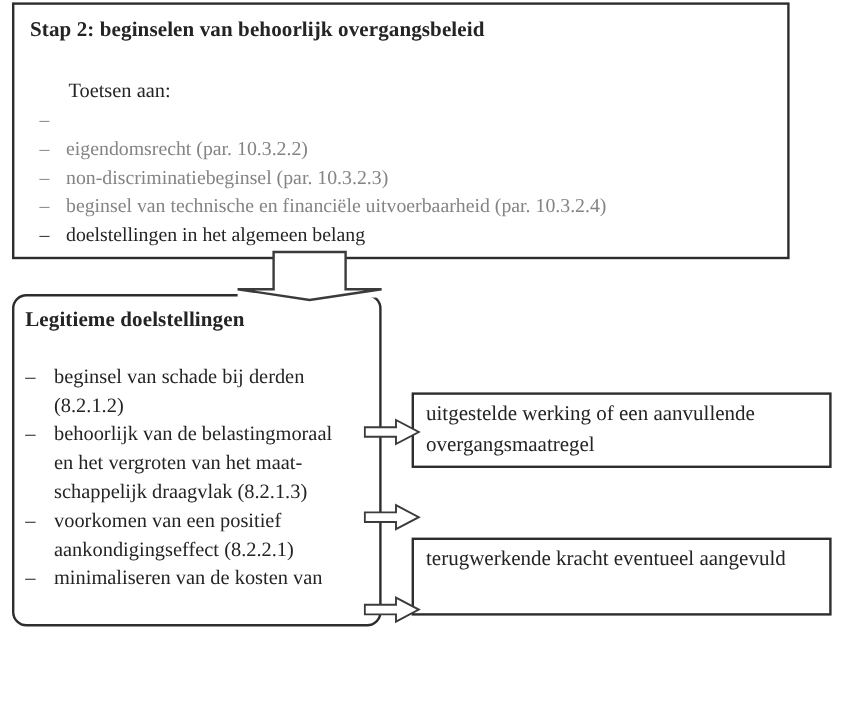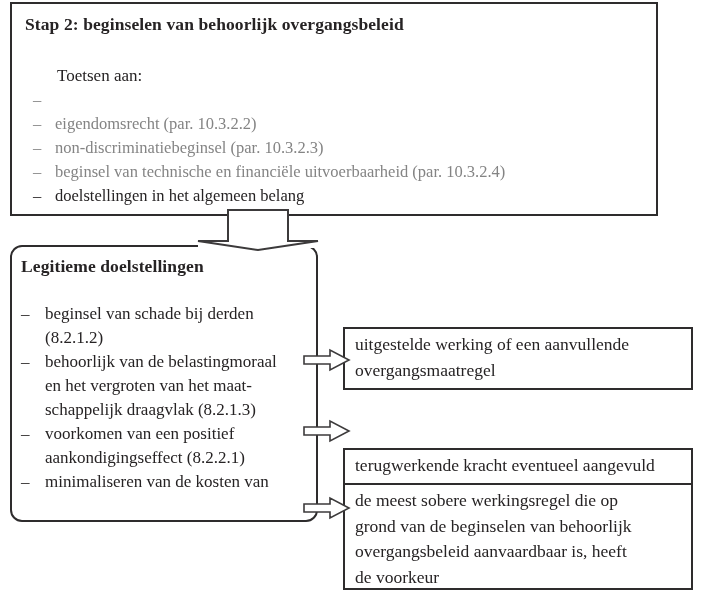--- a/index.html
+++ b/index.html
@@ -123,28 +123,20 @@
     <div>
         <div class="line">uitgestelde werking of een aanvullende</div>
         <div class="line">overgangsmaatregel</div>
       </div>
   </div>
   <div class="box rbox rbox-2">
     <div>
         <div class="line">terugwerkende kracht eventueel aangevuld</div>
       </div>
   </div>
-  <div class="box rbox rbox-3">
-    <div>
-        <div class="line">de meest sobere werkingsregel die op</div>
-        <div class="line">grond van de beginselen van behoorlijk</div>
-        <div class="line">overgangsbeleid aanvaardbaar is, heeft</div>
-        <div class="line">de voorkeur</div>
-      </div>
-  </div>
 
   <svg class="arrow-svg r-arrow-1" width="48" height="24" viewBox="0 0 48 24">
     <polygon class="arrow-shape" stroke-width="1.6" points="1,8 27,8 27,2 46,12 27,22 27,16 1,16"></polygon>
   </svg>
   <svg class="arrow-svg r-arrow-2" width="48" height="24" viewBox="0 0 48 24">
     <polygon class="arrow-shape" stroke-width="1.6" points="1,8 27,8 27,2 46,12 27,22 27,16 1,16"></polygon>
   </svg>
   <svg class="arrow-svg r-arrow-3" width="48" height="24" viewBox="0 0 48 24">
     <polygon class="arrow-shape" stroke-width="1.6" points="1,8 27,8 27,2 46,12 27,22 27,16 1,16"></polygon>
   </svg>

